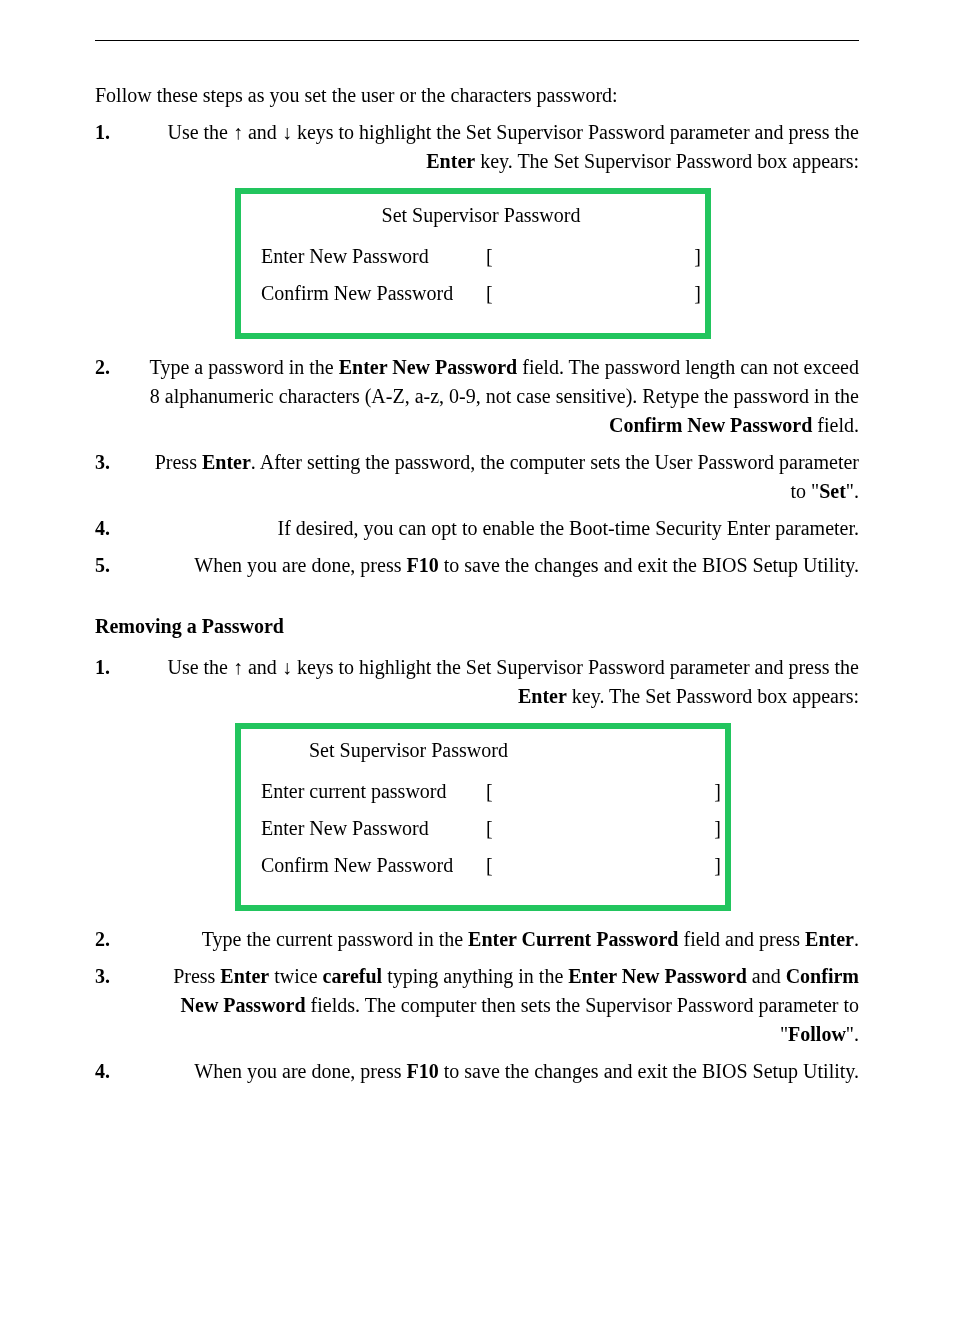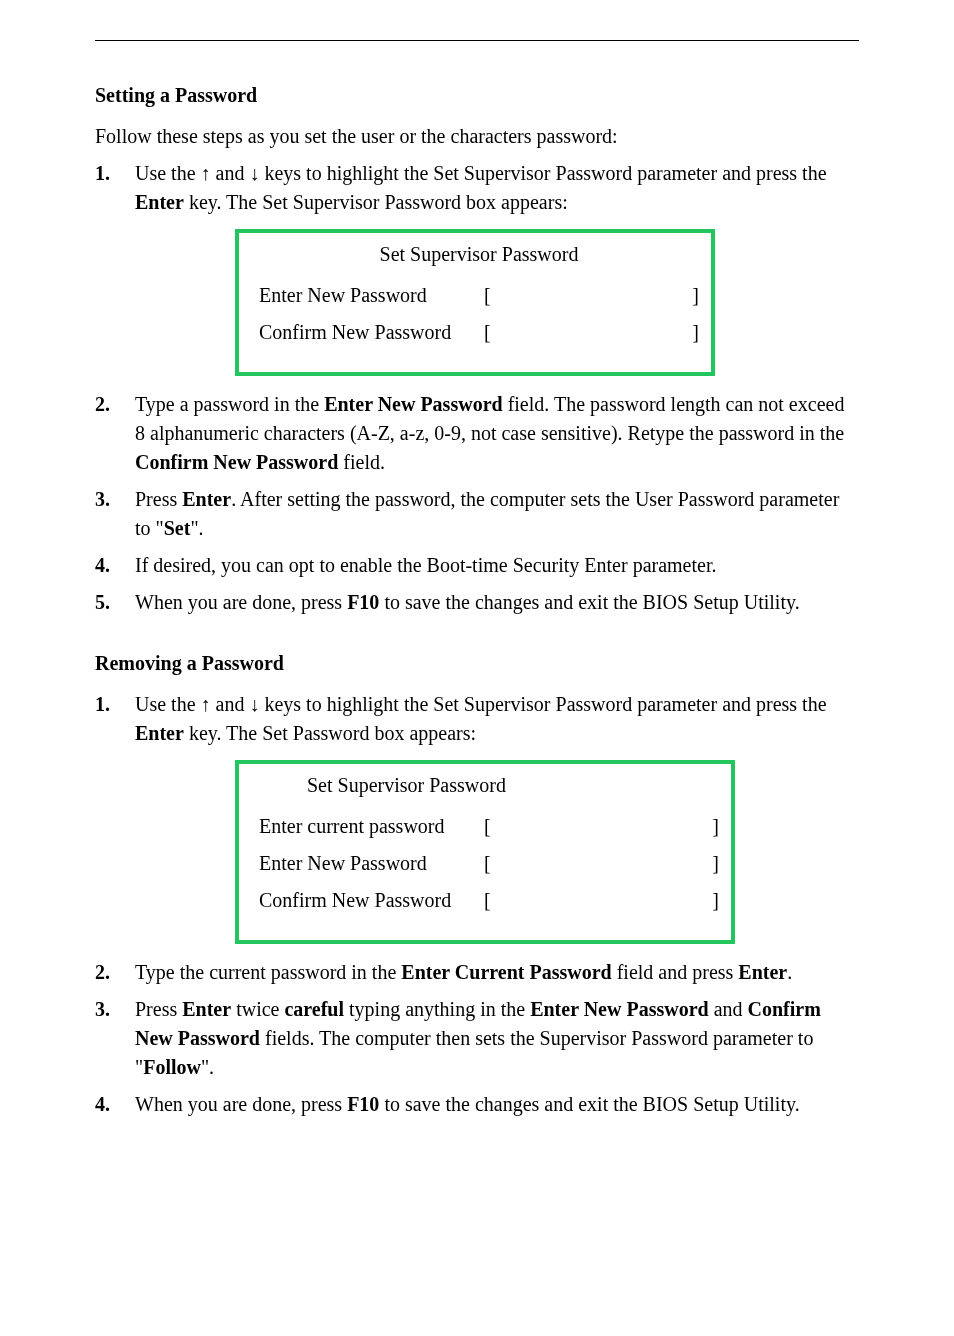--- a/index.html
+++ b/index.html
@@ -31,26 +31,27 @@
   .step {
     display: flex;
     margin-top: 8px;
   }
   .step-num {
     width: 40px;
     flex: 0 0 40px;
   }
   .step-body {
     flex: 1;
+    text-align: right;
   }
   .dialog {
-    border: 4px solid #22c55e;
+    border: 6px solid #22c55e;
     width: 440px;
     margin: 12px 0 14px 140px;
-    padding: 10px 12px 14px 20px;
+    padding: 10px 4px 14px 20px;
     font-family: "Times New Roman", serif;
     font-size: 20px;
   }
   .dialog-title {
     text-align: center;
     margin-bottom: 18px;
   }
   .dialog-row {
     display: flex;
     align-items: baseline;
@@ -70,21 +71,20 @@
     font-size: 18px;
   }
   .bold { font-weight: bold; }
 </style>
 </head>
 <body>
 
 <div class="page">
   <div class="hr-top"></div>
 
-  <div class="heading bodytext bold">Setting a Password</div>
   <div class="bodytext">Follow these steps as you set the user or the characters password:</div>
 
   <div class="bodytext step">
     <div class="step-num bold">1.</div>
     <div class="step-body">
       <span>Use the </span>
       <span>↑</span>
       <span> and </span>
       <span>↓</span>
       <span> keys to highlight the Set Supervisor Password parameter and press the <span class="bold">Enter</span> key. The Set Supervisor Password box appears:</span>

